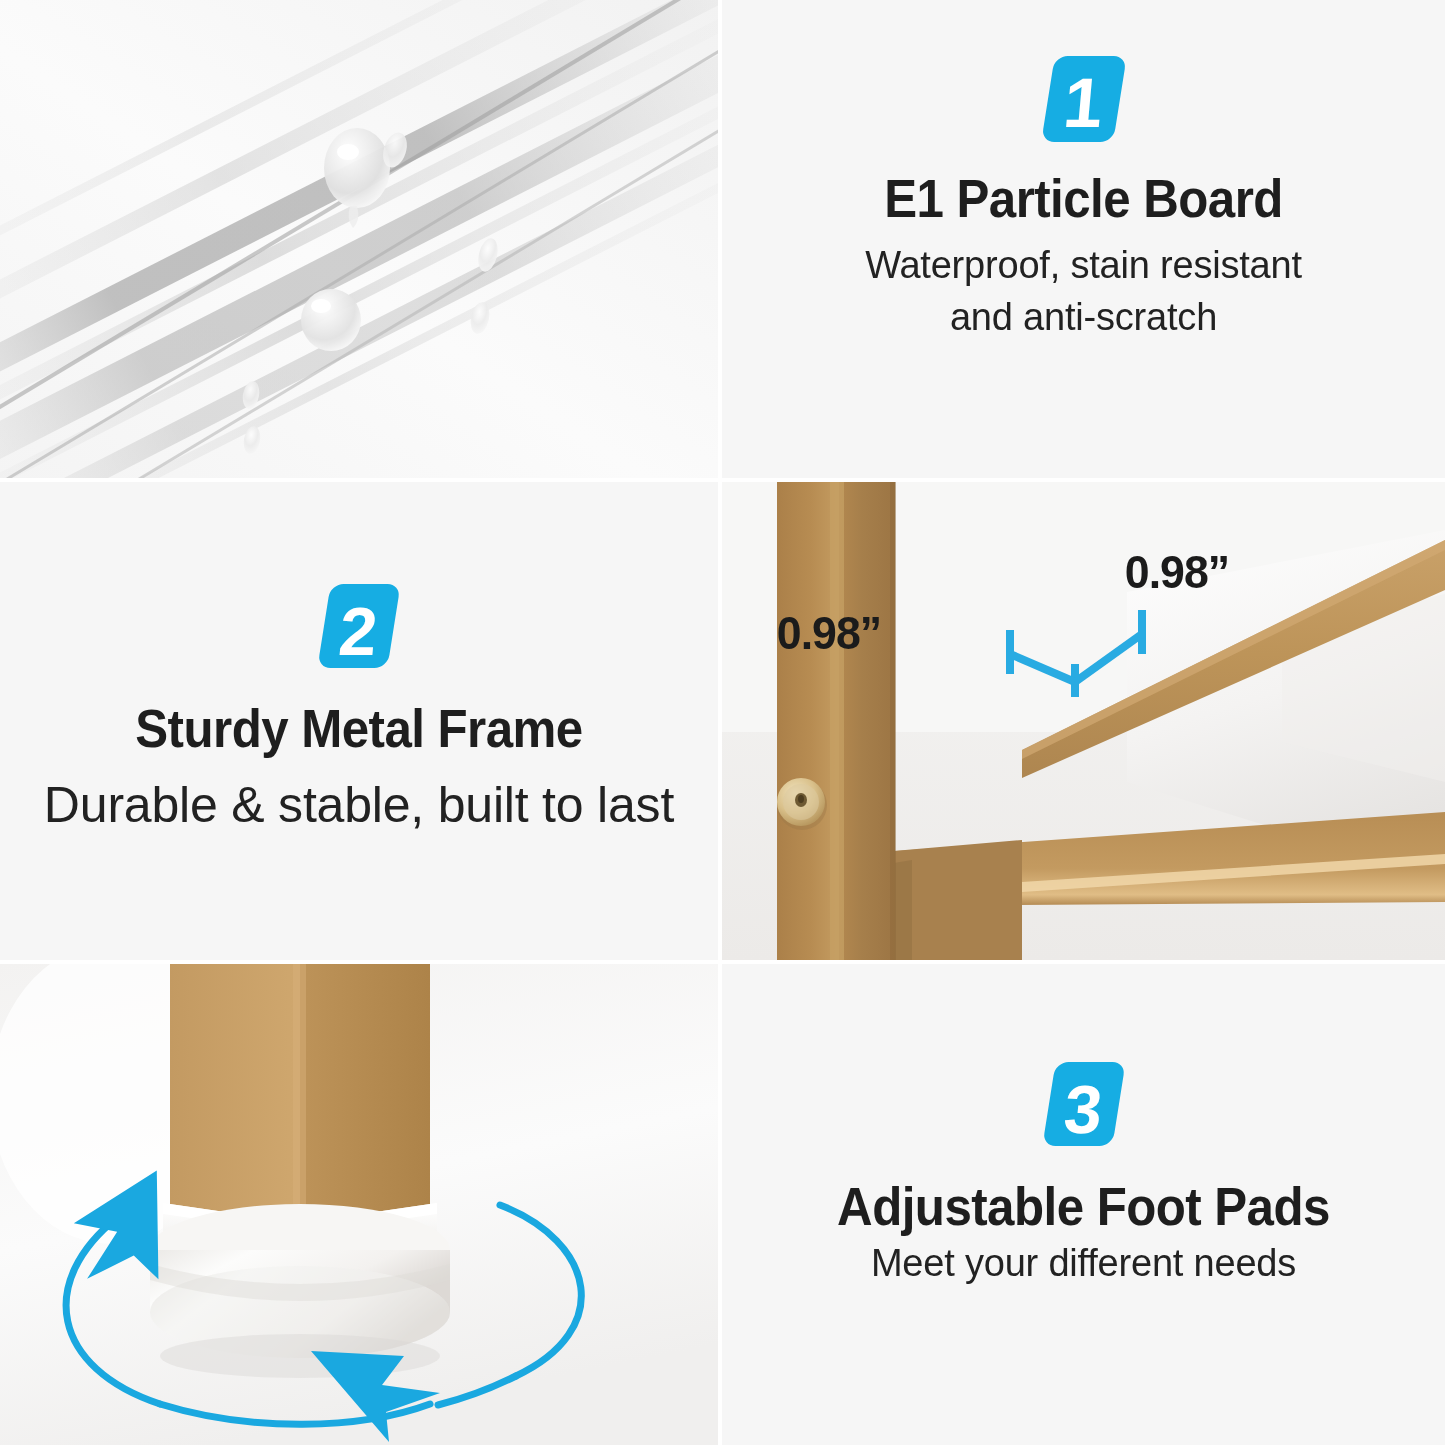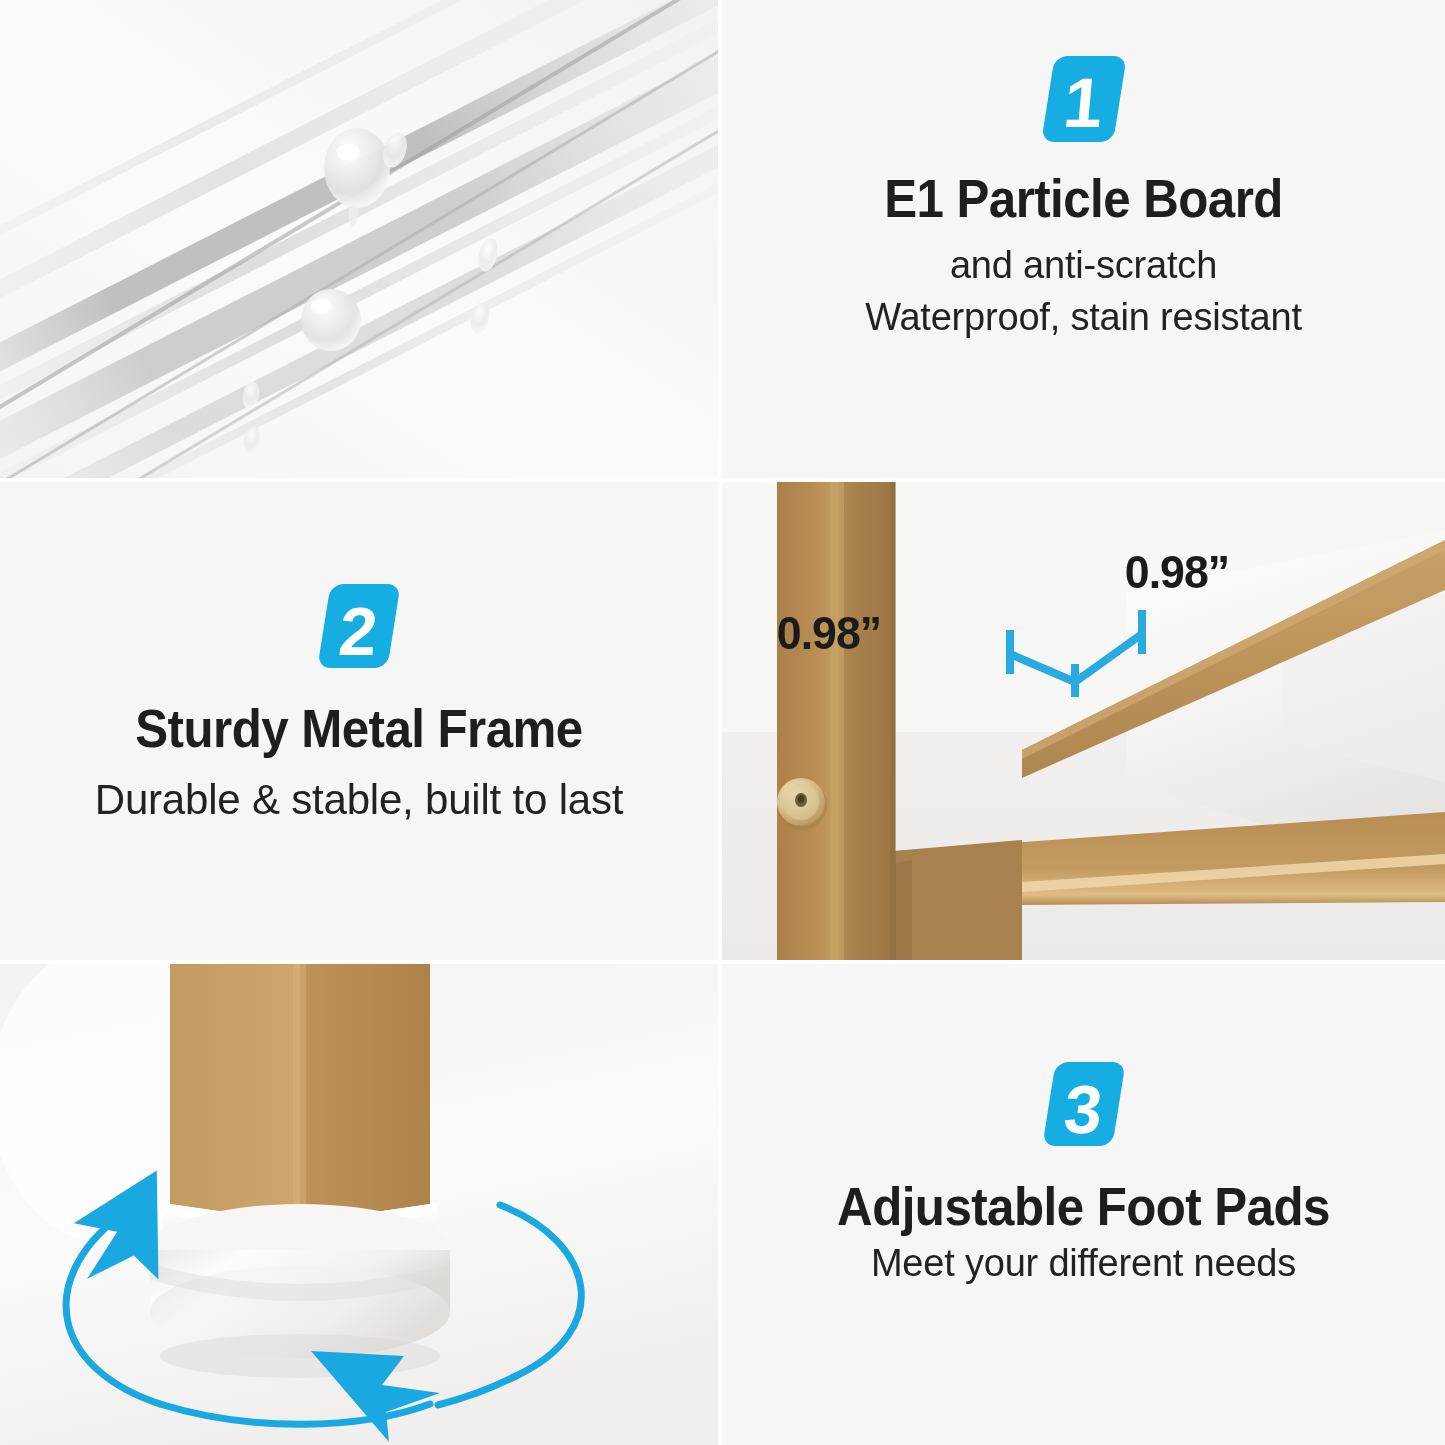--- a/index.html
+++ b/index.html
@@ -40,21 +40,21 @@
   .subline{color:#222222;font-weight:400;letter-spacing:-0.2px;}
 
   
   #badge-1{width:72px;height:86px;font-size:70px;padding-top:12px;box-sizing:border-box;}
   #h1-title{font-size:53px;margin-top:26px;}
   #h1-sub{font-size:38px;line-height:1.38;margin-top:10px;}
 
   
   #badge-2{width:70px;height:84px;font-size:68px;padding-top:13px;box-sizing:border-box;}
   #h2-title{font-size:53px;margin-top:30px;}
-  #h2-sub{font-size:42px;line-height:1.38;margin-top:12px;}
+  #h2-sub{font-size:50px;line-height:1.38;margin-top:12px;}
 
   
   #badge-3{width:70px;height:84px;font-size:68px;padding-top:13px;box-sizing:border-box;}
   #h3-title{font-size:53px;margin-top:30px;}
   #h3-sub{font-size:38px;line-height:1.38;}
 
   .dim-label{
     position:absolute;font-weight:bold;color:#1b1b1b;
     font-size:47px;letter-spacing:-1px;
     transform:scaleX(0.95);white-space:nowrap;
@@ -139,22 +139,22 @@
     </svg>
   </div>
 
   <div class="panel" id="panel-board">
     <div class="textblock" style="top:56px;">
       <div class="badge" id="badge-1">
         <span>1</span>
       </div>
       <div class="headline" id="h1-title">E1 Particle Board</div>
       <div class="subline" id="h1-sub">
+        <div>Waterproof, stain resistant</div>
         <div>and anti-scratch</div>
-        <div>Waterproof, stain resistant</div>
       </div>
     </div>
   </div>
 
   <div class="panel" id="panel-frame-txt">
     <div class="textblock" style="top:102px;">
       <div class="badge" id="badge-2">
         <span>2</span>
       </div>
       <div class="headline" id="h2-title">Sturdy Metal Frame</div>

